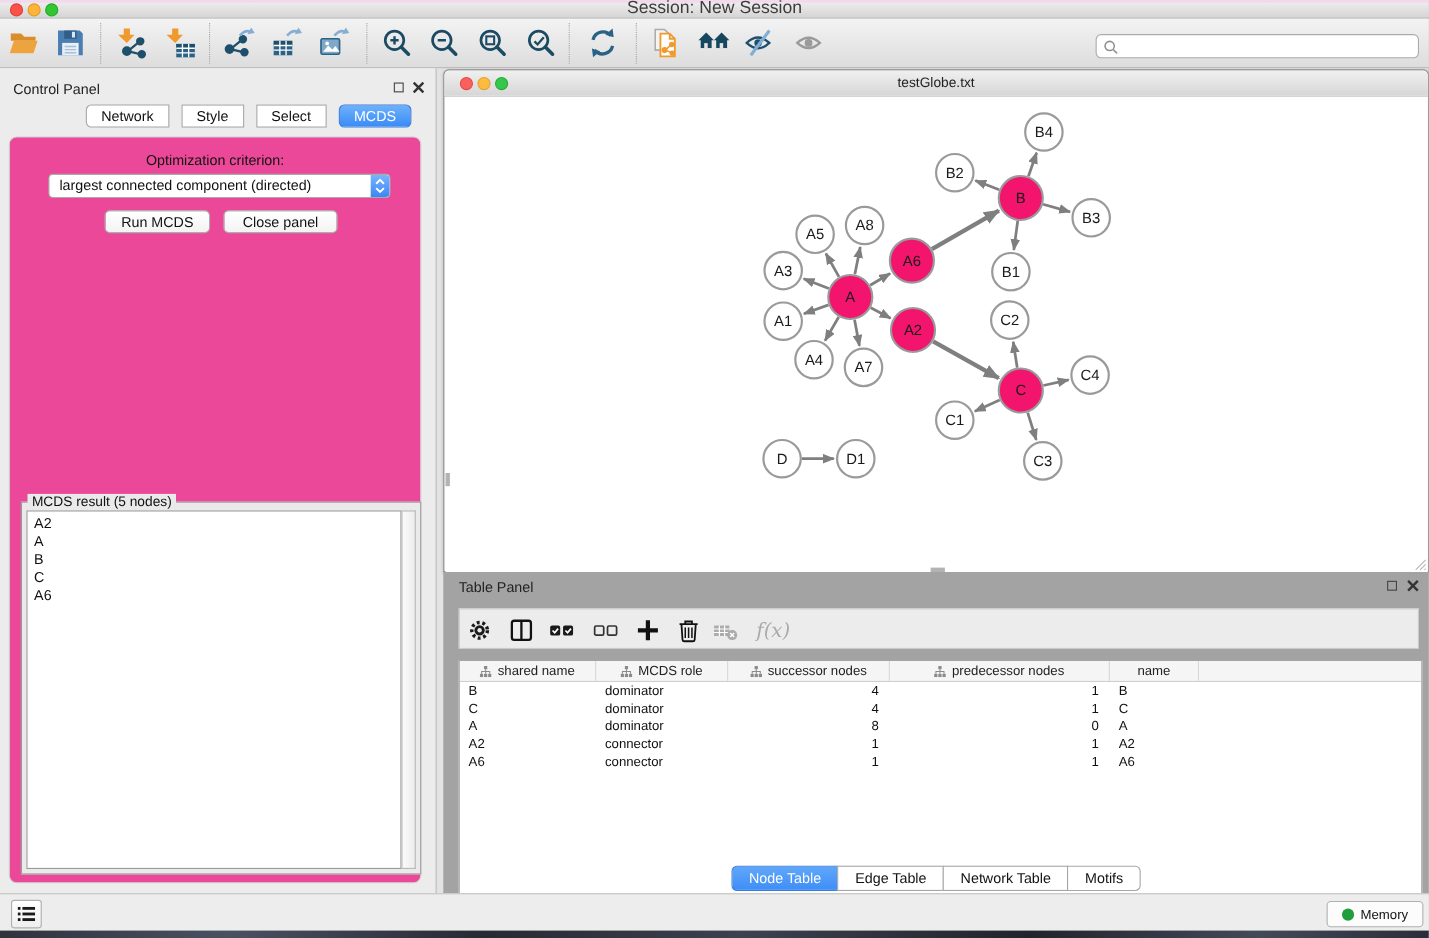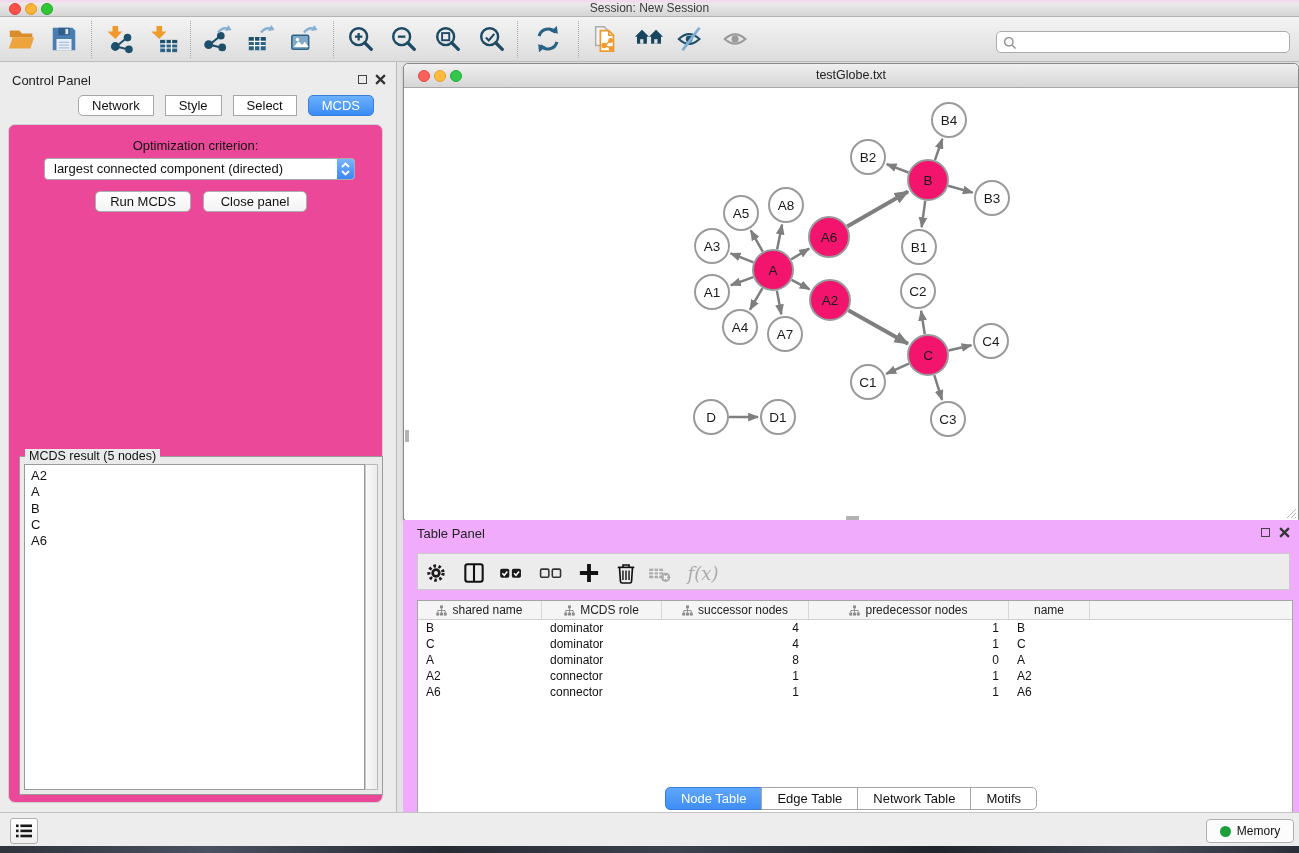--- a/index.html
+++ b/index.html
@@ -10,21 +10,21 @@
     background: #e3e3e3; -webkit-font-smoothing: antialiased;
   }
   .abs { position: absolute; }
 
   
   .titlebar {
     left:0; top:0; width:1299px; height:17px;
     background: linear-gradient(180deg,#f2d9ee 0,#f2d9ee 2px,#ebebeb 3px,#d5d5d5 100%);
     border-bottom: 1px solid #b4b4b4;
   }
-  .titlebar .title { width:100%; text-align:center; line-height:16px; font-size:12px; color:#3c3c3c; }
+  .titlebar .title { width:100%; text-align:center; line-height:16px; font-size:16px; color:#3c3c3c; }
   .tl { width:12px; height:12px; border-radius:50%; top:2.5px; }
   .tl.red { left:9px;  background:#fb5149; border:1px solid #e03e38; }
   .tl.yel { left:25px; background:#fdb43b; border:1px solid #e09c27; }
   .tl.grn { left:41px; background:#32c635; border:1px solid #23a928; }
 
   
   .toolbar {
     left:0; top:17px; width:1299px; height:45px;
     background: linear-gradient(180deg,#f3f3f3,#dddddd);
     border-bottom:1px solid #bcbcbc;
@@ -108,21 +108,21 @@
   .ntl { position:absolute; width:12px; height:12px; border-radius:50%; top:6px; }
   .ntl.red { left:14px; background:#fc605c; border:1px solid #e14b47; }
   .ntl.yel { left:30px; background:#fdbc40; border:1px solid #e0a32b; }
   .ntl.grn { left:46px; background:#34c749; border:1px solid #27ab38; }
   .canvas { position:absolute; left:1px; top:24px; width:893px; height:432px; background:#fff; }
   .grip { position:absolute; right:1px; bottom:1px; }
   .hthumb { position:absolute; left:441px; bottom:0; width:13px; height:4px; background:#b3b3b3; }
   .vthumb { position:absolute; left:0; top:342px; width:4px; height:12px; background:#b3b3b3; }
 
   
-  .tp { left:403px; top:520px; width:896px; height:292px; background:#f0abfc; }
+  .tp { left:403px; top:520px; width:896px; height:292px; background:#a3a3a3; }
   .tp-toolbar {
     position:absolute; left:14px; top:33px; width:873px; height:37px;
     border:1px solid #cbcbcb; background:#ececec;
   }
   .tp-ico { position:absolute; top:4px; width:30px; height:30px; display:flex; align-items:center; justify-content:center; }
   .fx { font-family:"DejaVu Serif", serif; font-style:italic; font-size:18px; color:#ababab; }
   .tbl {
     position:absolute; left:14px; top:80px; width:876px; height:218px;
     background:#fff; border:1px solid #a5a5a5; overflow:hidden;
   }

